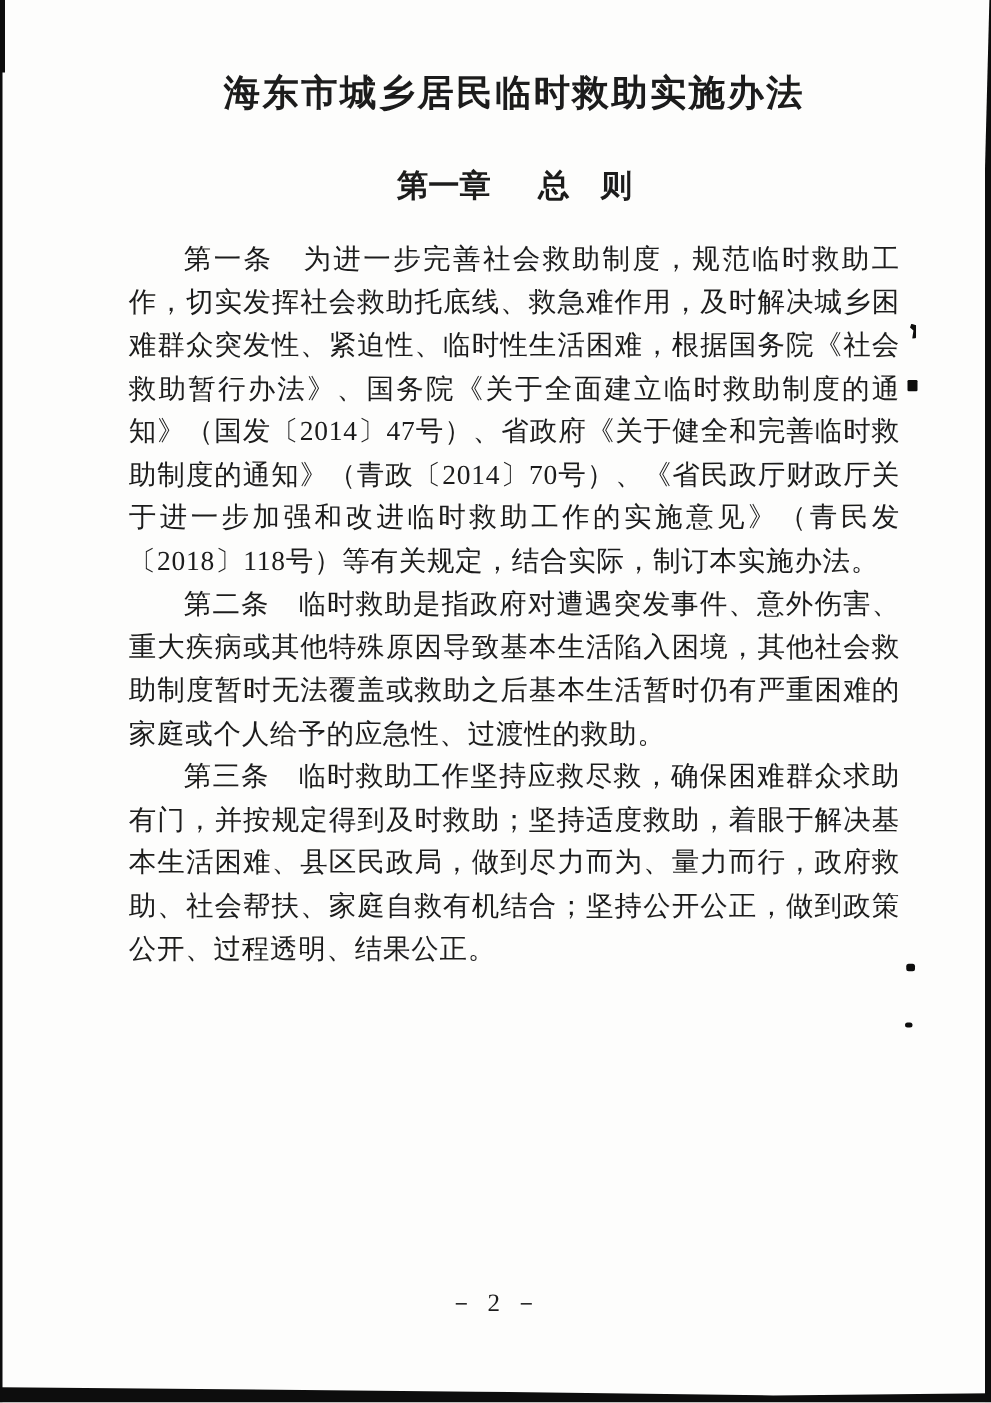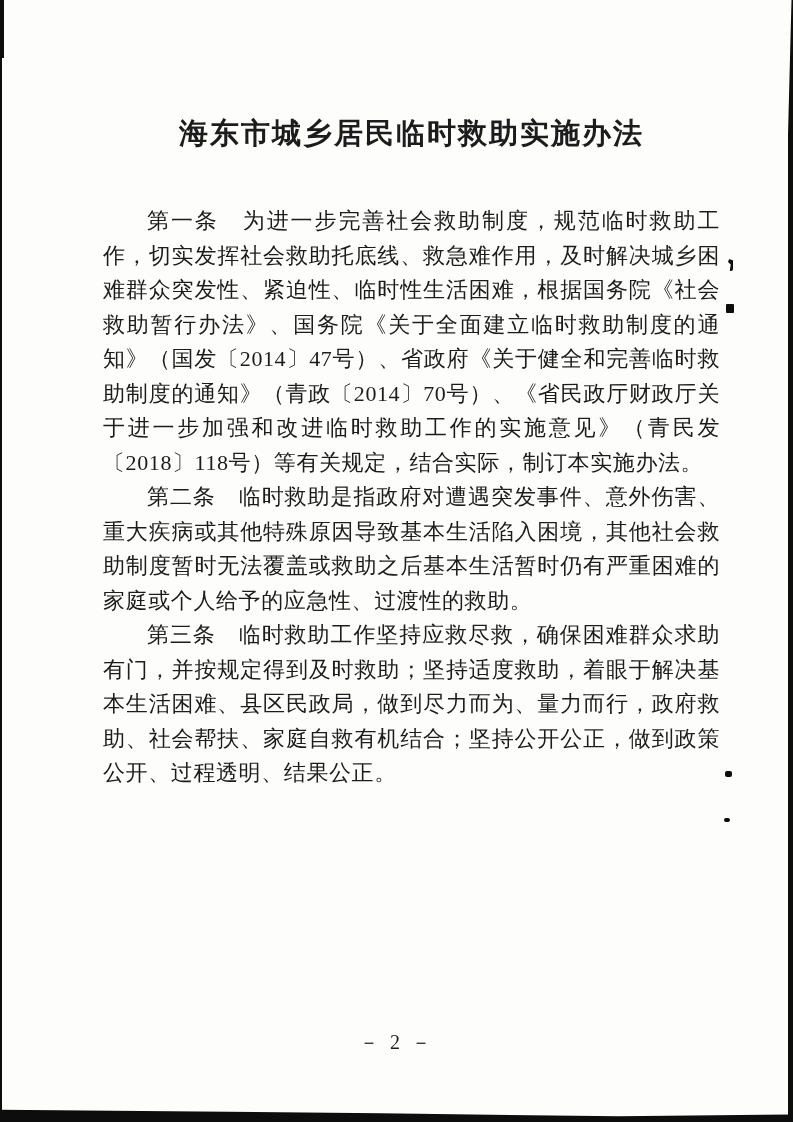--- a/index.html
+++ b/index.html
@@ -16,42 +16,42 @@
     background: #fdfdfc;
     color: #1c1c1c;
     overflow: hidden;
   }
   .content {
     position: relative;
     padding: 0 73px 0 103px;
   }
   .doc-title {
     margin: 0;
-    padding-top: 110px;
+    padding-top: 52px;
     text-align: center;
     font-size: 29px;
     font-weight: bold;
     letter-spacing: 2px;
     line-height: 46px;
     font-family: "Liberation Serif", "DejaVu Serif", serif;
   }
   .chapter-heading {
     margin: 0;
     margin-top: 34px;
     text-align: center;
     font-size: 25px;
     font-weight: bold;
     line-height: 34px;
     font-family: "Liberation Sans", "DejaVu Sans", sans-serif;
   }
   .chapter-heading .chapter-number {
     margin-right: 38px;
   }
   .doc-body {
-    margin-top: 48px;
+    margin-top: 24px;
   }
   .doc-body p {
     margin: 0;
     font-size: 22px;
     line-height: 34.5px;
     letter-spacing: 0.6px;
     text-align: justify;
     text-indent: 2em;
     font-family: "Liberation Serif", "DejaVu Serif", serif;
   }
@@ -90,20 +90,23 @@
   <div class="artifact edge-bottom"></div>
   <div class="artifact speck-1"></div>
   <div class="artifact speck-2"></div>
   <div class="artifact speck-3"></div>
   <div class="artifact speck-4"></div>
 
   <div class="content">
 
     <h1 class="doc-title">海东市城乡居民临时救助实施办法</h1>
 
+    <h2 class="chapter-heading">
+      <span class="chapter-number">第一章</span><span class="chapter-title">总　则</span>
+    </h2>
 
     <div class="doc-body">
       <p>第一条　为进一步完善社会救助制度，规范临时救助工作，切实发挥社会救助托底线、救急难作用，及时解决城乡困难群众突发性、紧迫性、临时性生活困难，根据国务院《社会救助暂行办法》、国务院《关于全面建立临时救助制度的通知》（国发〔2014〕47号）、省政府《关于健全和完善临时救助制度的通知》（青政〔2014〕70号）、《省民政厅财政厅关于进一步加强和改进临时救助工作的实施意见》（青民发〔2018〕118号）等有关规定，结合实际，制订本实施办法。</p>
       <p>第二条　临时救助是指政府对遭遇突发事件、意外伤害、重大疾病或其他特殊原因导致基本生活陷入困境，其他社会救助制度暂时无法覆盖或救助之后基本生活暂时仍有严重困难的家庭或个人给予的应急性、过渡性的救助。</p>
       <p>第三条　临时救助工作坚持应救尽救，确保困难群众求助有门，并按规定得到及时救助；坚持适度救助，着眼于解决基本生活困难、县区民政局，做到尽力而为、量力而行，政府救助、社会帮扶、家庭自救有机结合；坚持公开公正，做到政策公开、过程透明、结果公正。</p>
     </div>
 
   </div>
 
   <div class="page-footer">－ 2 －</div>

